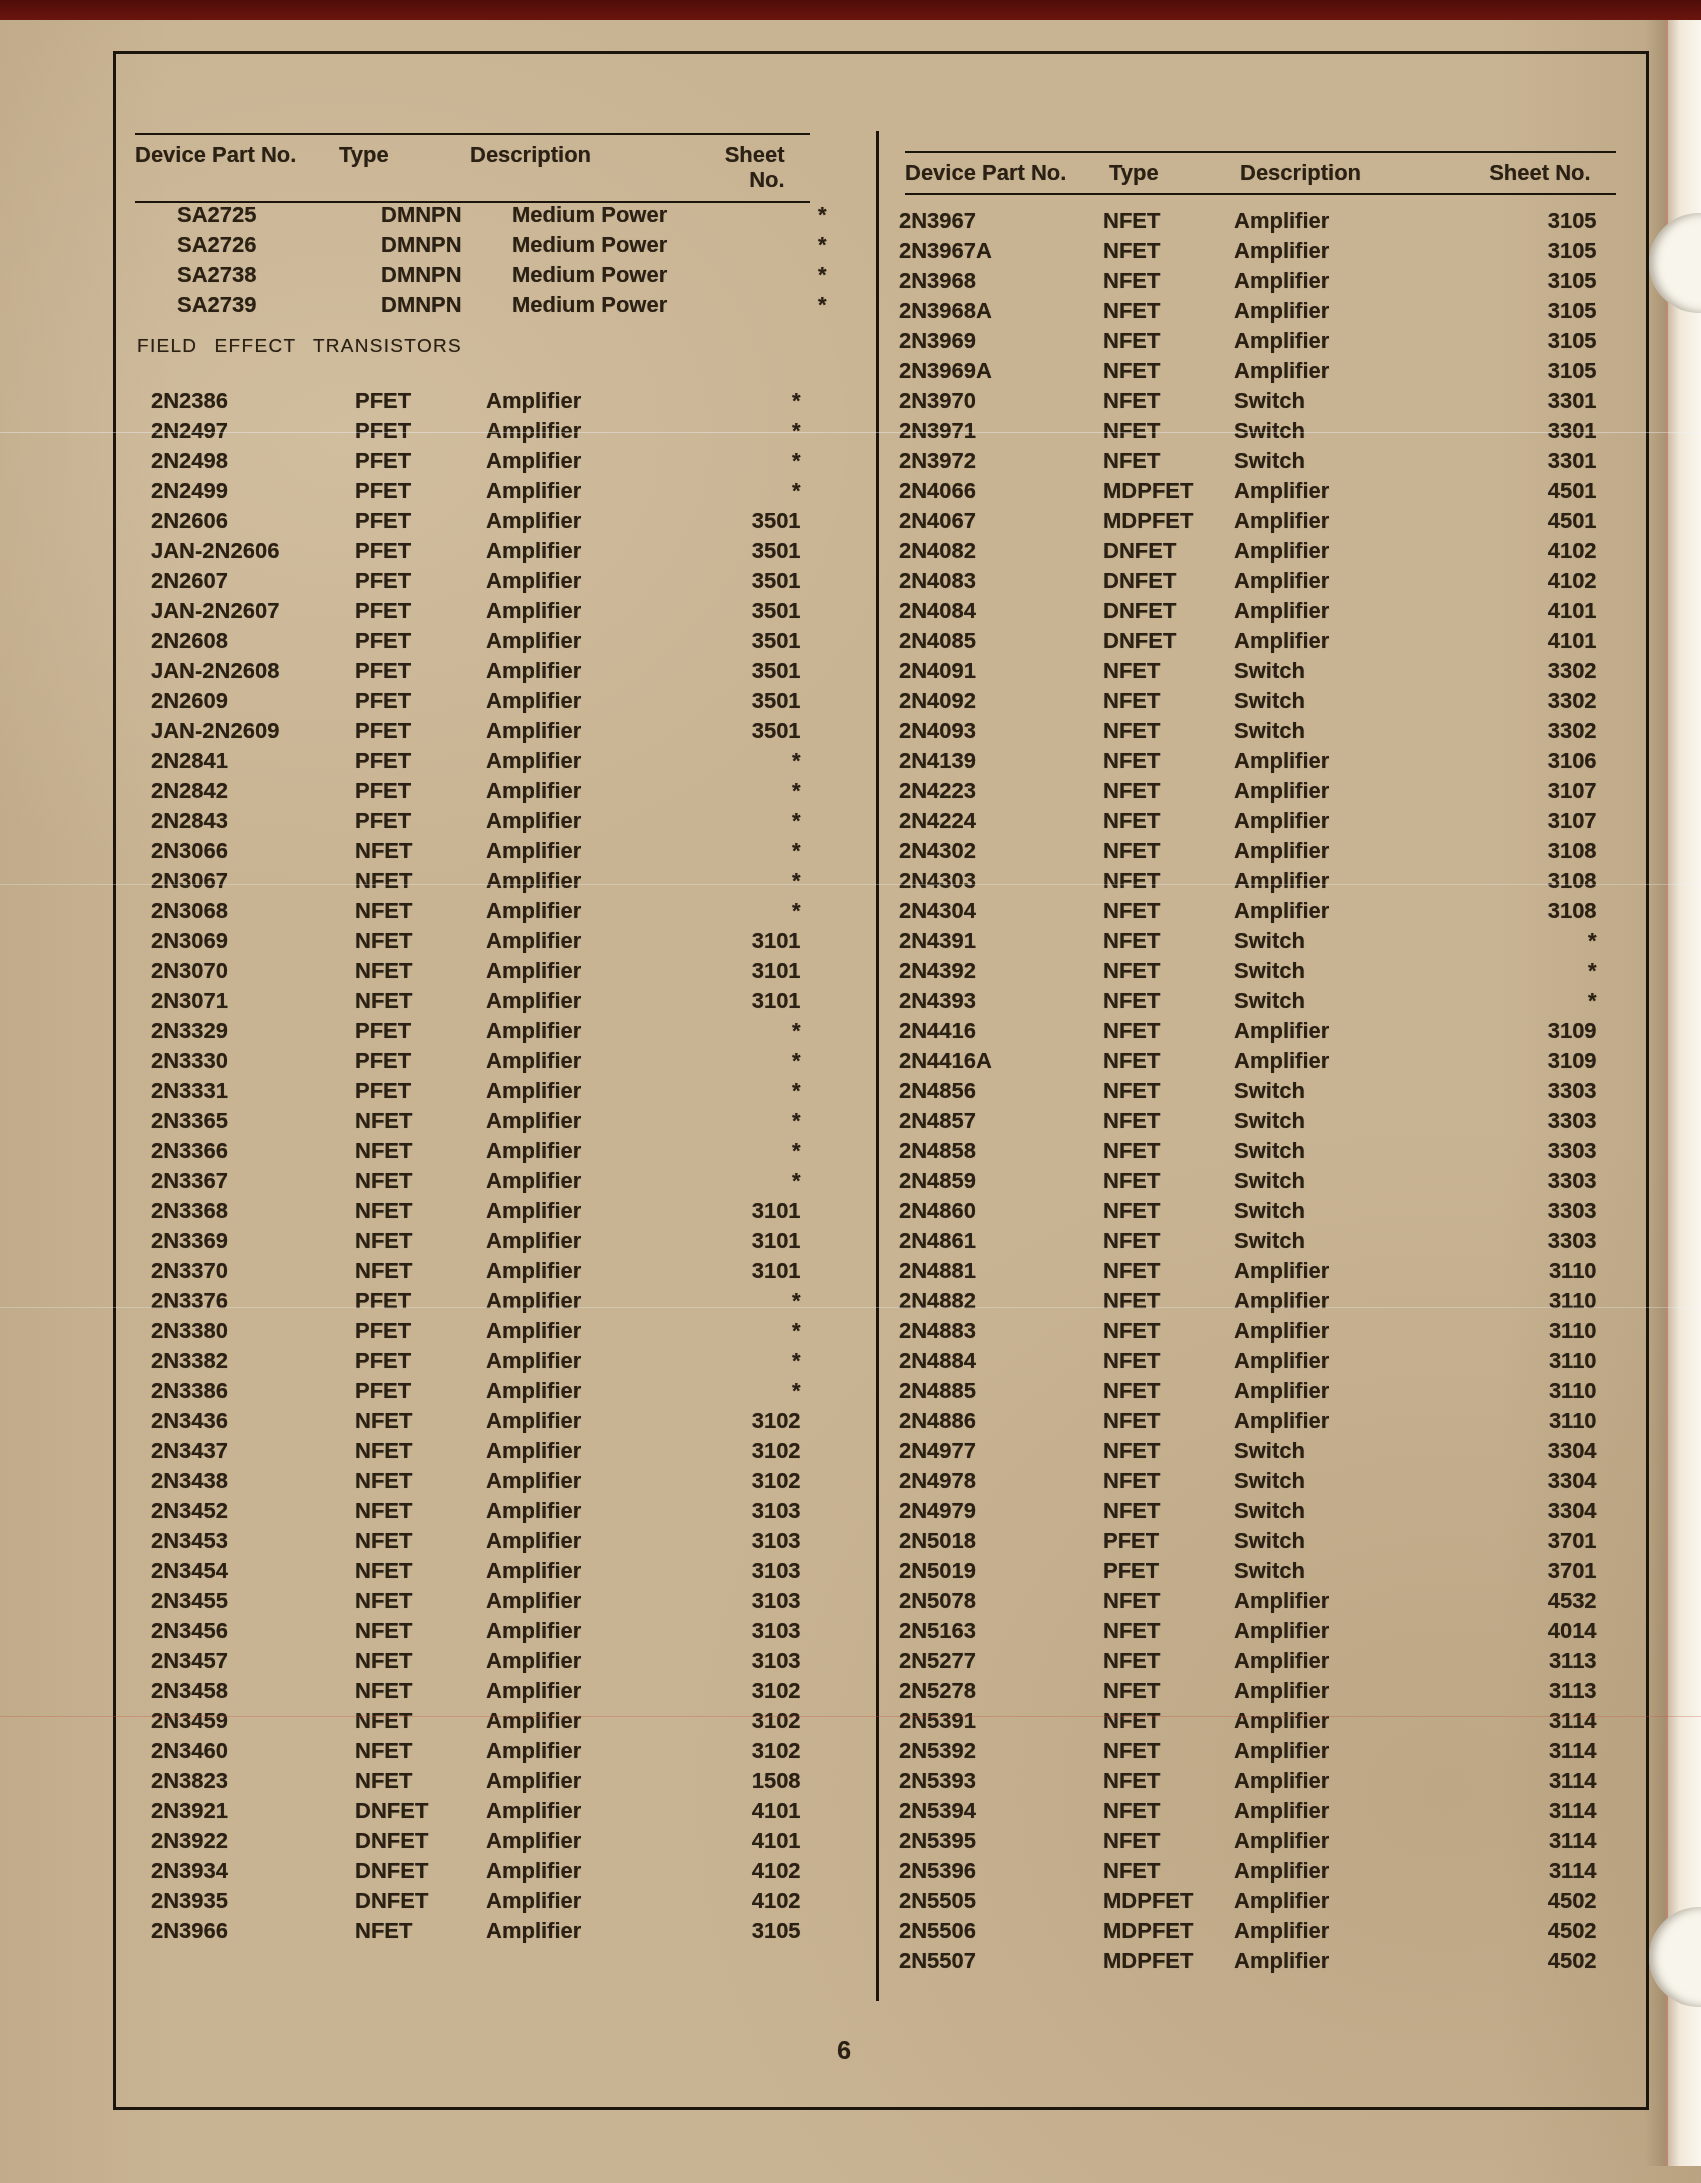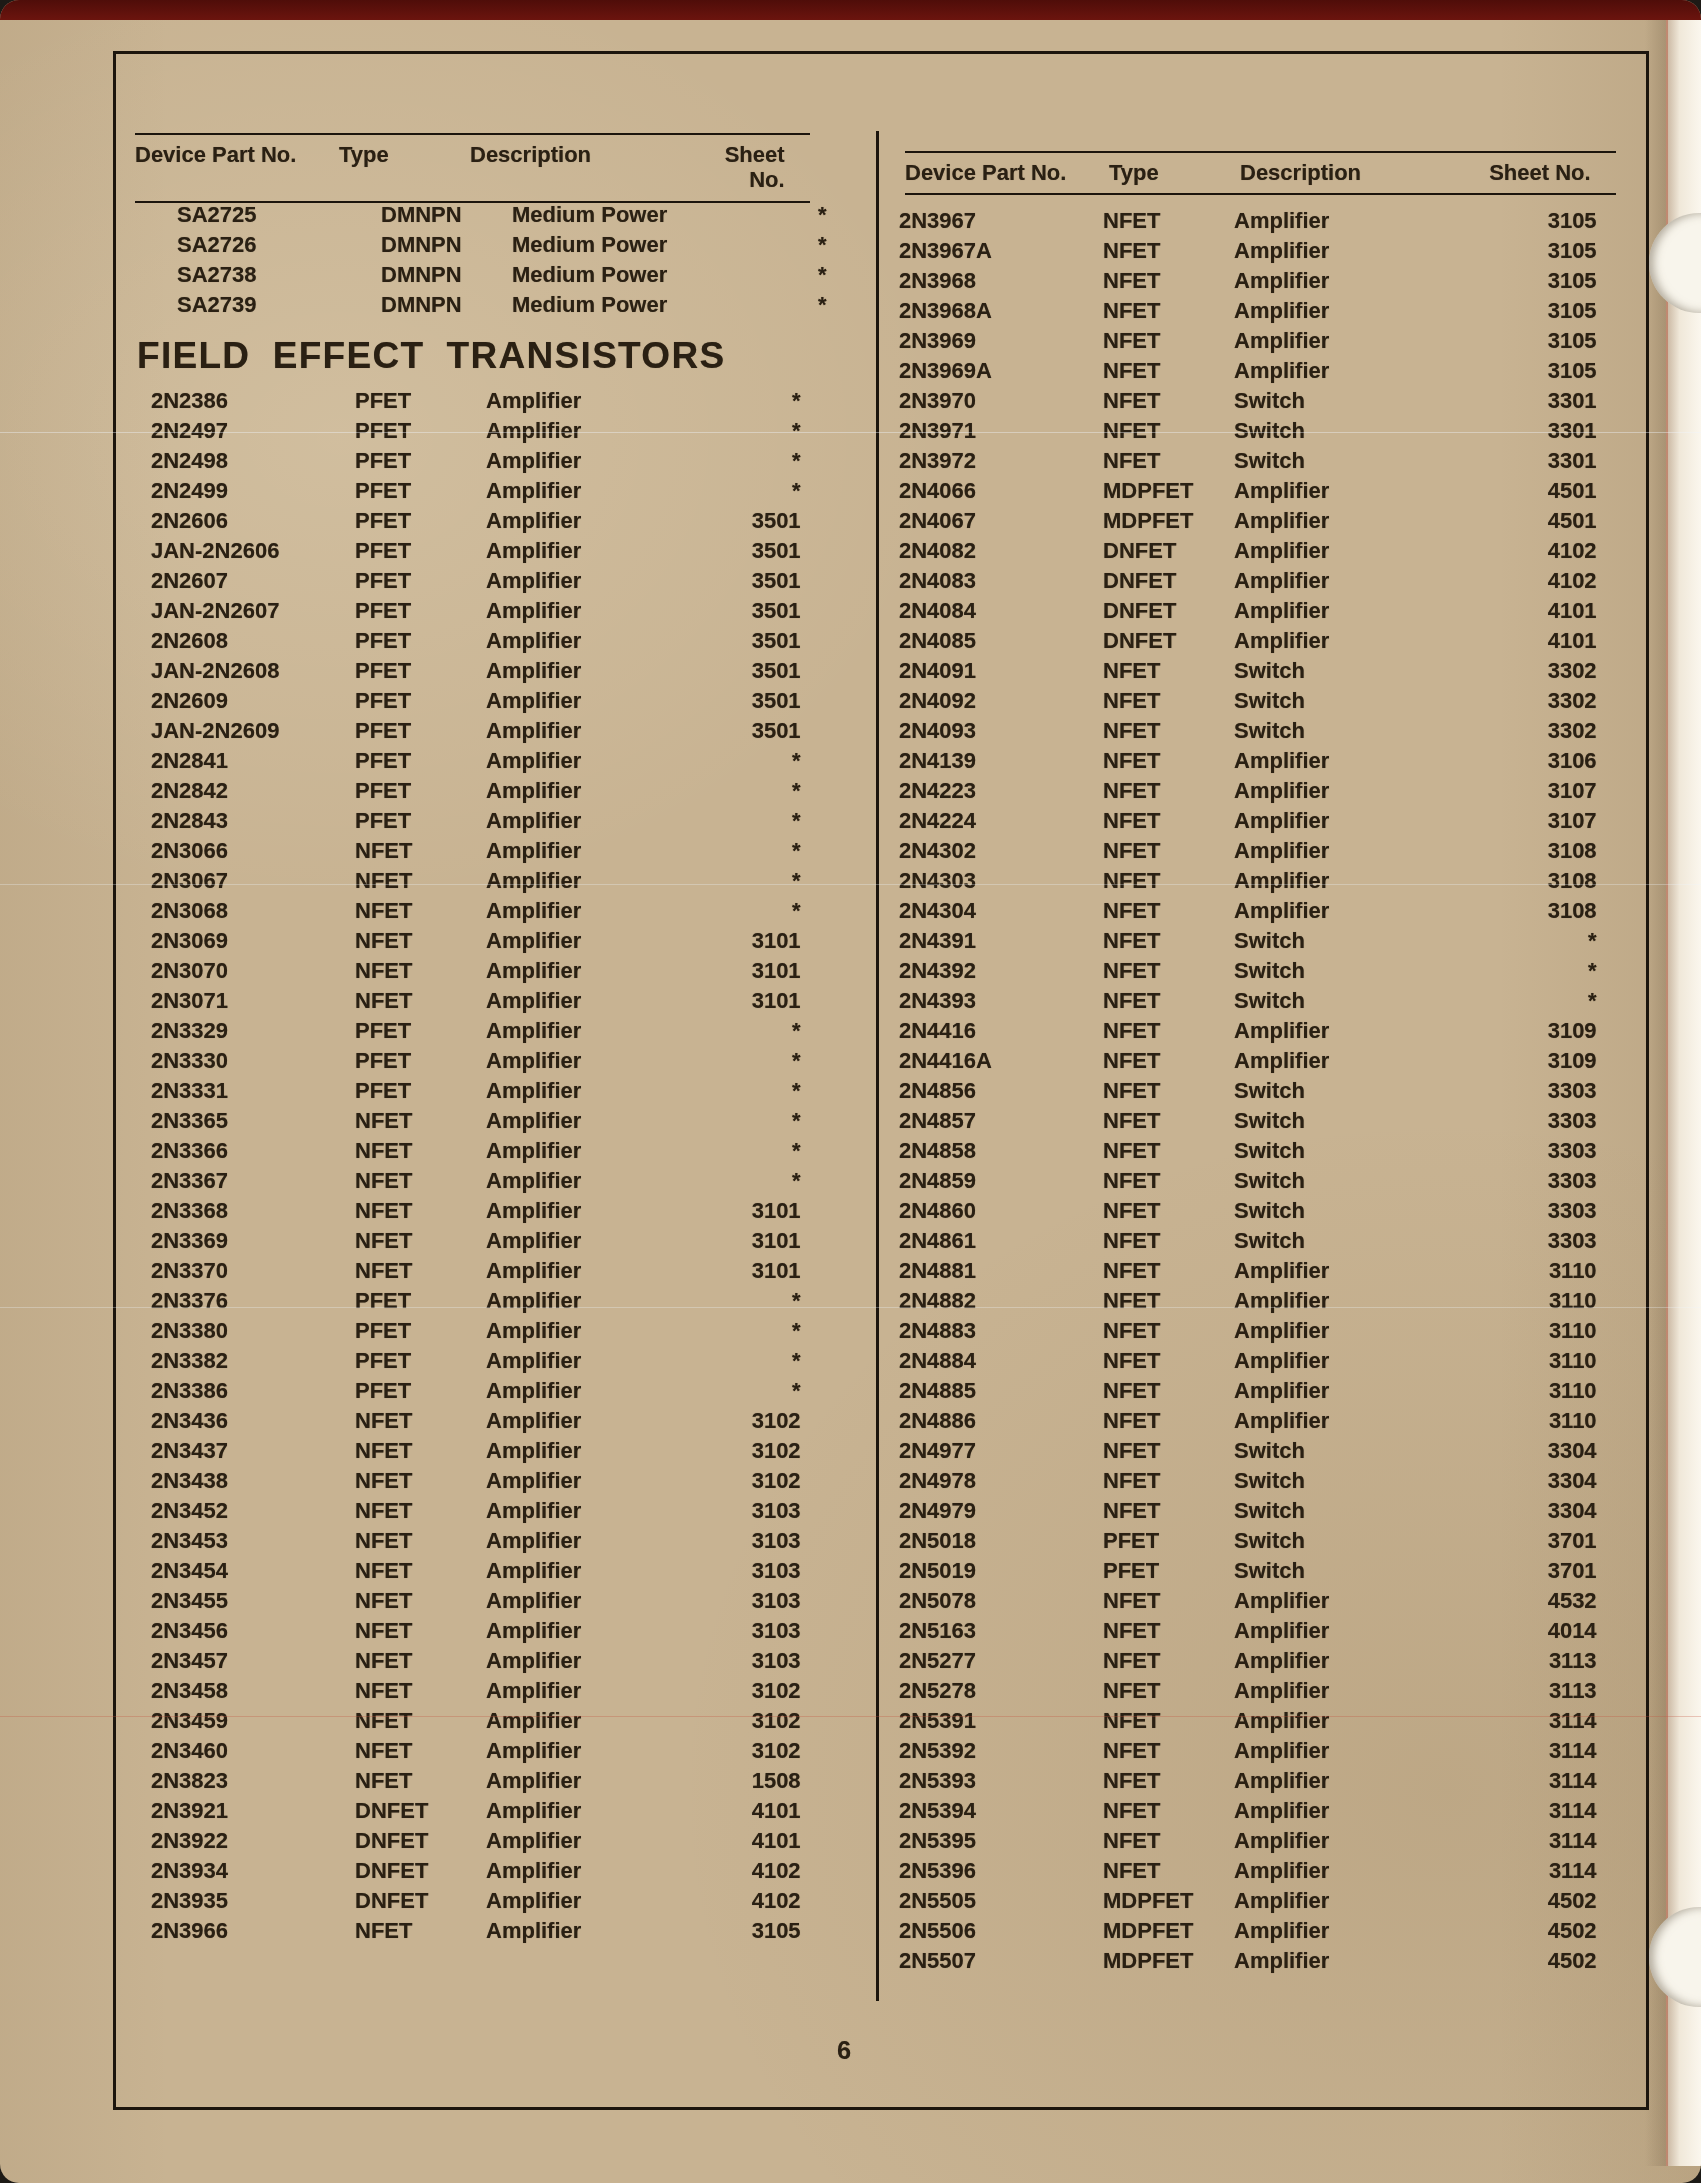--- a/index.html
+++ b/index.html
@@ -4,21 +4,20 @@
 <style>
   html,body{margin:0;padding:0;background:#1d1a16;}
   .scan{
     position:relative;width:1701px;height:2183px;overflow:hidden;
     font-family:"Liberation Sans",sans-serif;color:#2a2013;
     background:
       radial-gradient(871px 670px at 20% 20%, rgba(255,246,222,.16), transparent 70%),
       radial-gradient(1072px 938px at 85% 82%, rgba(115,88,48,.13), transparent 72%),
       linear-gradient(to right, rgba(105,78,40,.08), transparent 10%, transparent 88%, rgba(105,78,40,.12)),
       #c8b392;
-    border-radius: 19px;
   }
   .ink{text-shadow:0 0 0.7px rgba(40,28,14,.45);}
   .frame{position:absolute;left:113px;top:51px;width:1536px;height:2059px;
     border:3.3px solid #1c150d;box-sizing:border-box;}
   .divider{position:absolute;left:876px;top:131px;width:3.3px;height:1870px;background:#1c150d;}
   .thead{position:absolute;border-top:2.7px solid #1c150d;border-bottom:2.7px solid #1c150d;
     padding:6.7px 0 8px 0;display:grid;grid-template-columns:204px 131px 221px 1fr;
     font-weight:700;font-size:22px;line-height:25.4px;}
   .thead .c-sheet{text-align:right;}
   #thead-left{left:135px;top:133px;width:675px;}
@@ -26,21 +25,21 @@
   .rows{position:absolute;}
   #rows-left-intro{left:135px;top:200px;width:675px;margin-left:42px;}
   #rows-left{left:135px;top:386px;width:675px;margin-left:16px;}
   #rows-right{left:899px;top:206px;width:711px;}
   .row{display:grid;grid-template-columns:204px 131px 221px 1fr;align-items:center;
     font-weight:700;font-size:22px;text-shadow:0 0 0.7px rgba(40,28,14,.45);}
   #rows-left-intro .row,#rows-left .row{height:30px;}
   #rows-right .row{height:30px;}
   .c-sheet{text-align:right;padding-right:25.4px;}
   #rows-right .c-sheet{padding-right:13.4px;}
-  .section-heading{position:absolute;left:137px;top:335px;font-size:37px;font-weight:700;
+  .section-heading{position:absolute;left:137px;top:335px;font-size:19px;font-weight:400;
     letter-spacing:1.3px;word-spacing:10.7px;white-space:nowrap;}
   .page-number{position:absolute;left:777px;top:2036px;width:134px;text-align:center;
     font-size:25.4px;font-weight:700;}
   .strip-top{position:absolute;left:0;top:0;width:1701px;height:20px;
     background:linear-gradient(to bottom,#4f0d09,#6b140e);}
   .edge-shadow{position:absolute;left:1645px;top:20px;width:23px;height:2146px;
     background:linear-gradient(to right,rgba(80,60,38,0),rgba(80,60,38,.22));}
   .edge-right{position:absolute;left:1668px;top:20px;width:33px;height:2146px;
     background:linear-gradient(to right,#cdbba6,#f0e8d9 35%,#fbf7ee);}
   .edge-pink{position:absolute;left:1666px;top:20px;width:2px;height:2146px;background:rgba(214,130,112,.55);}

